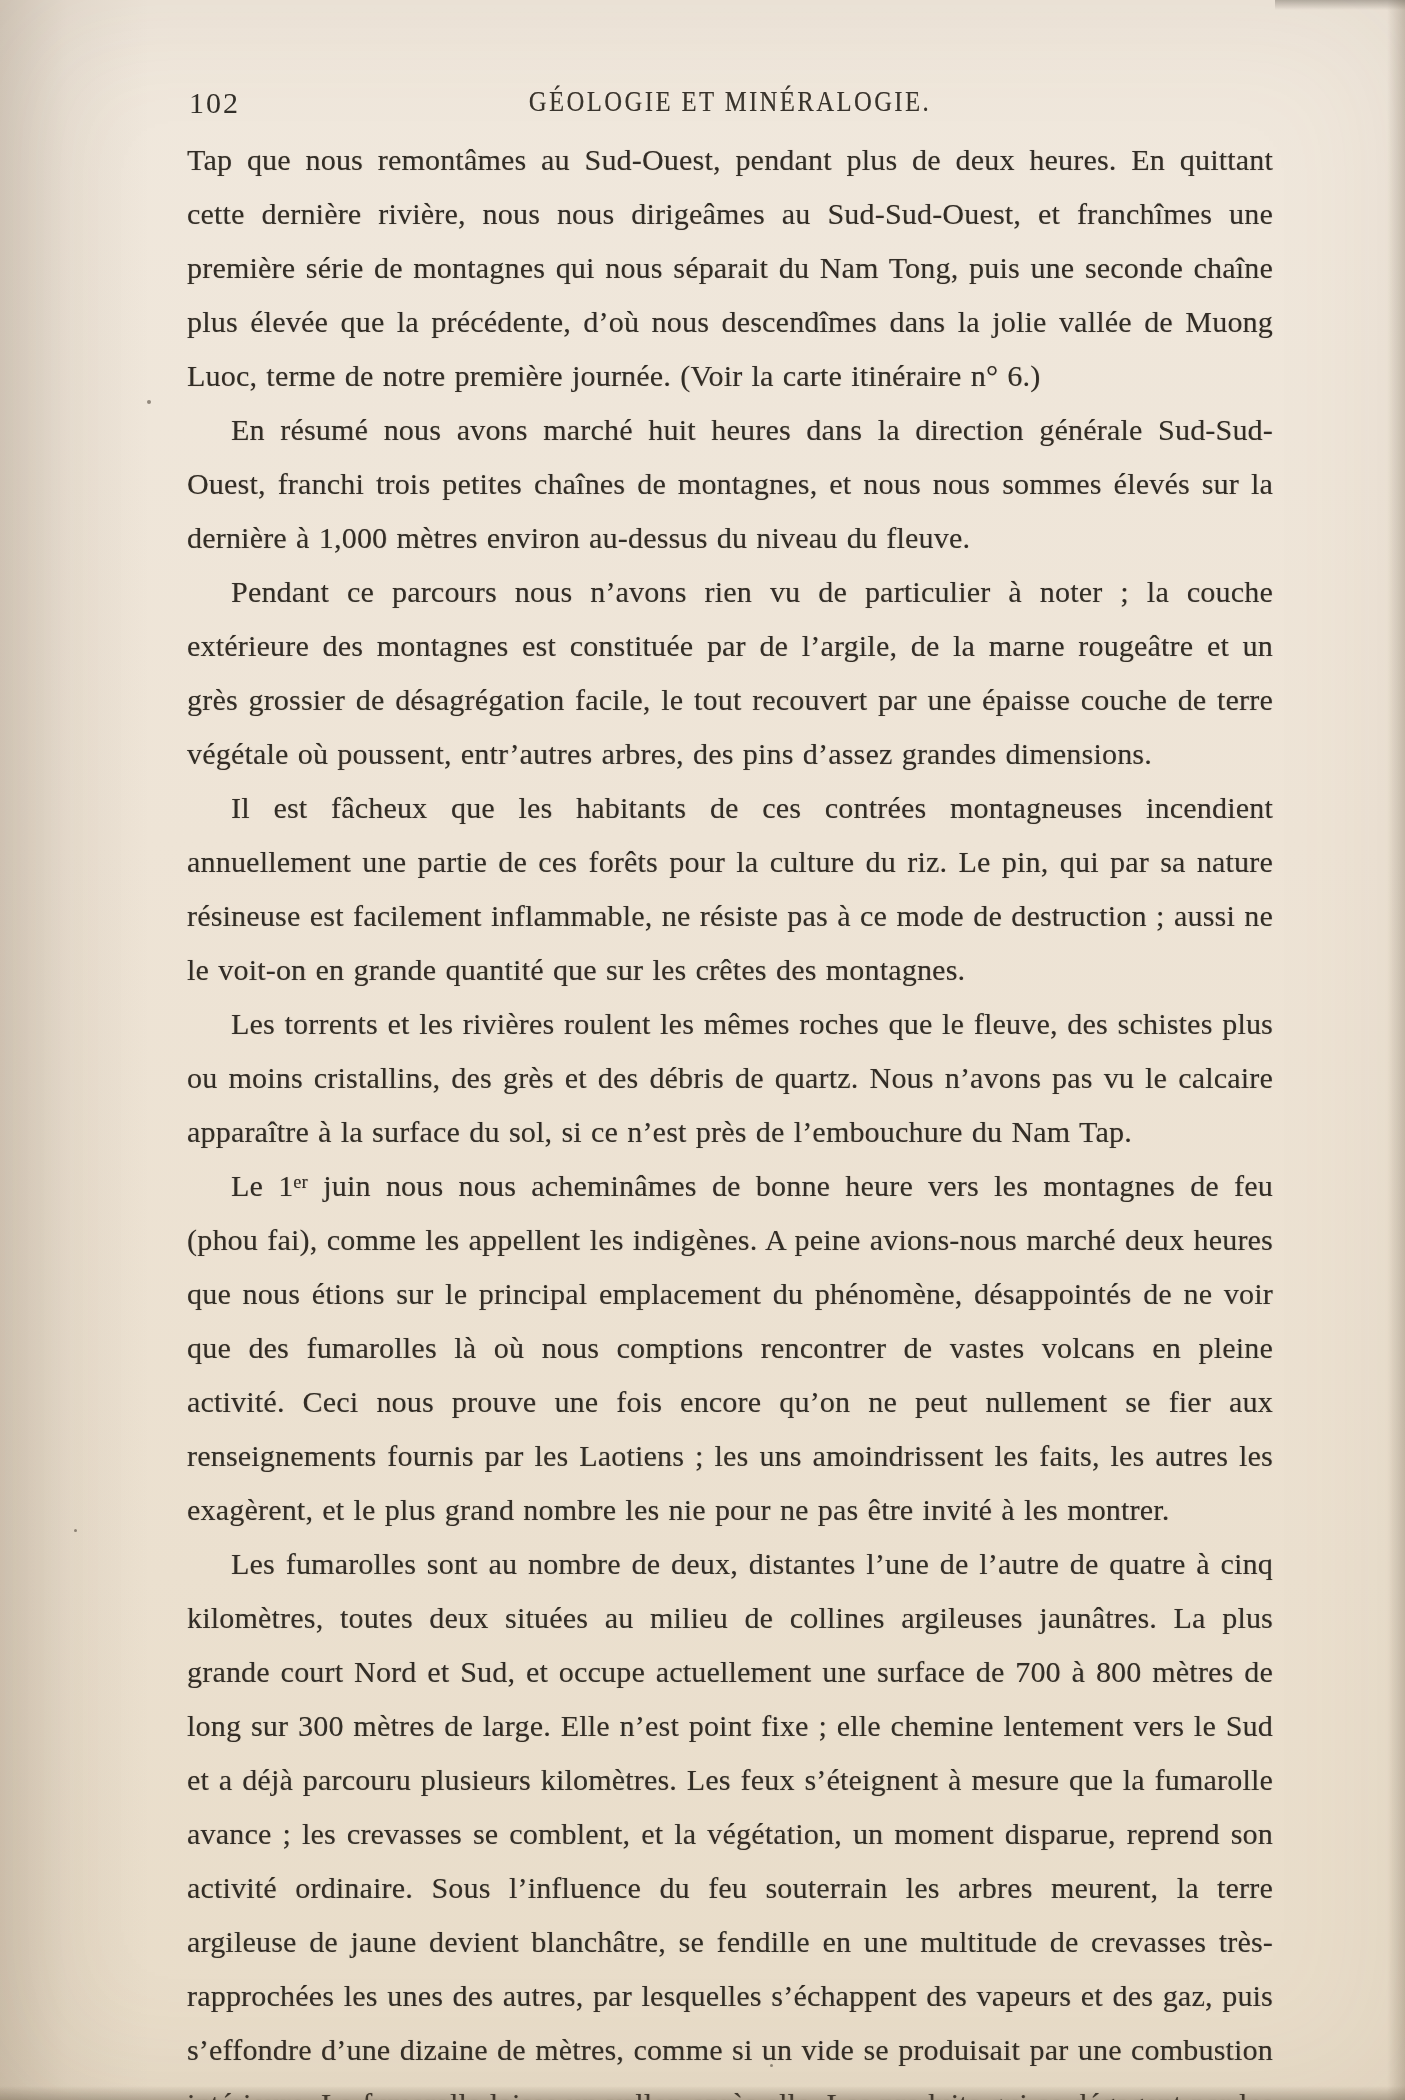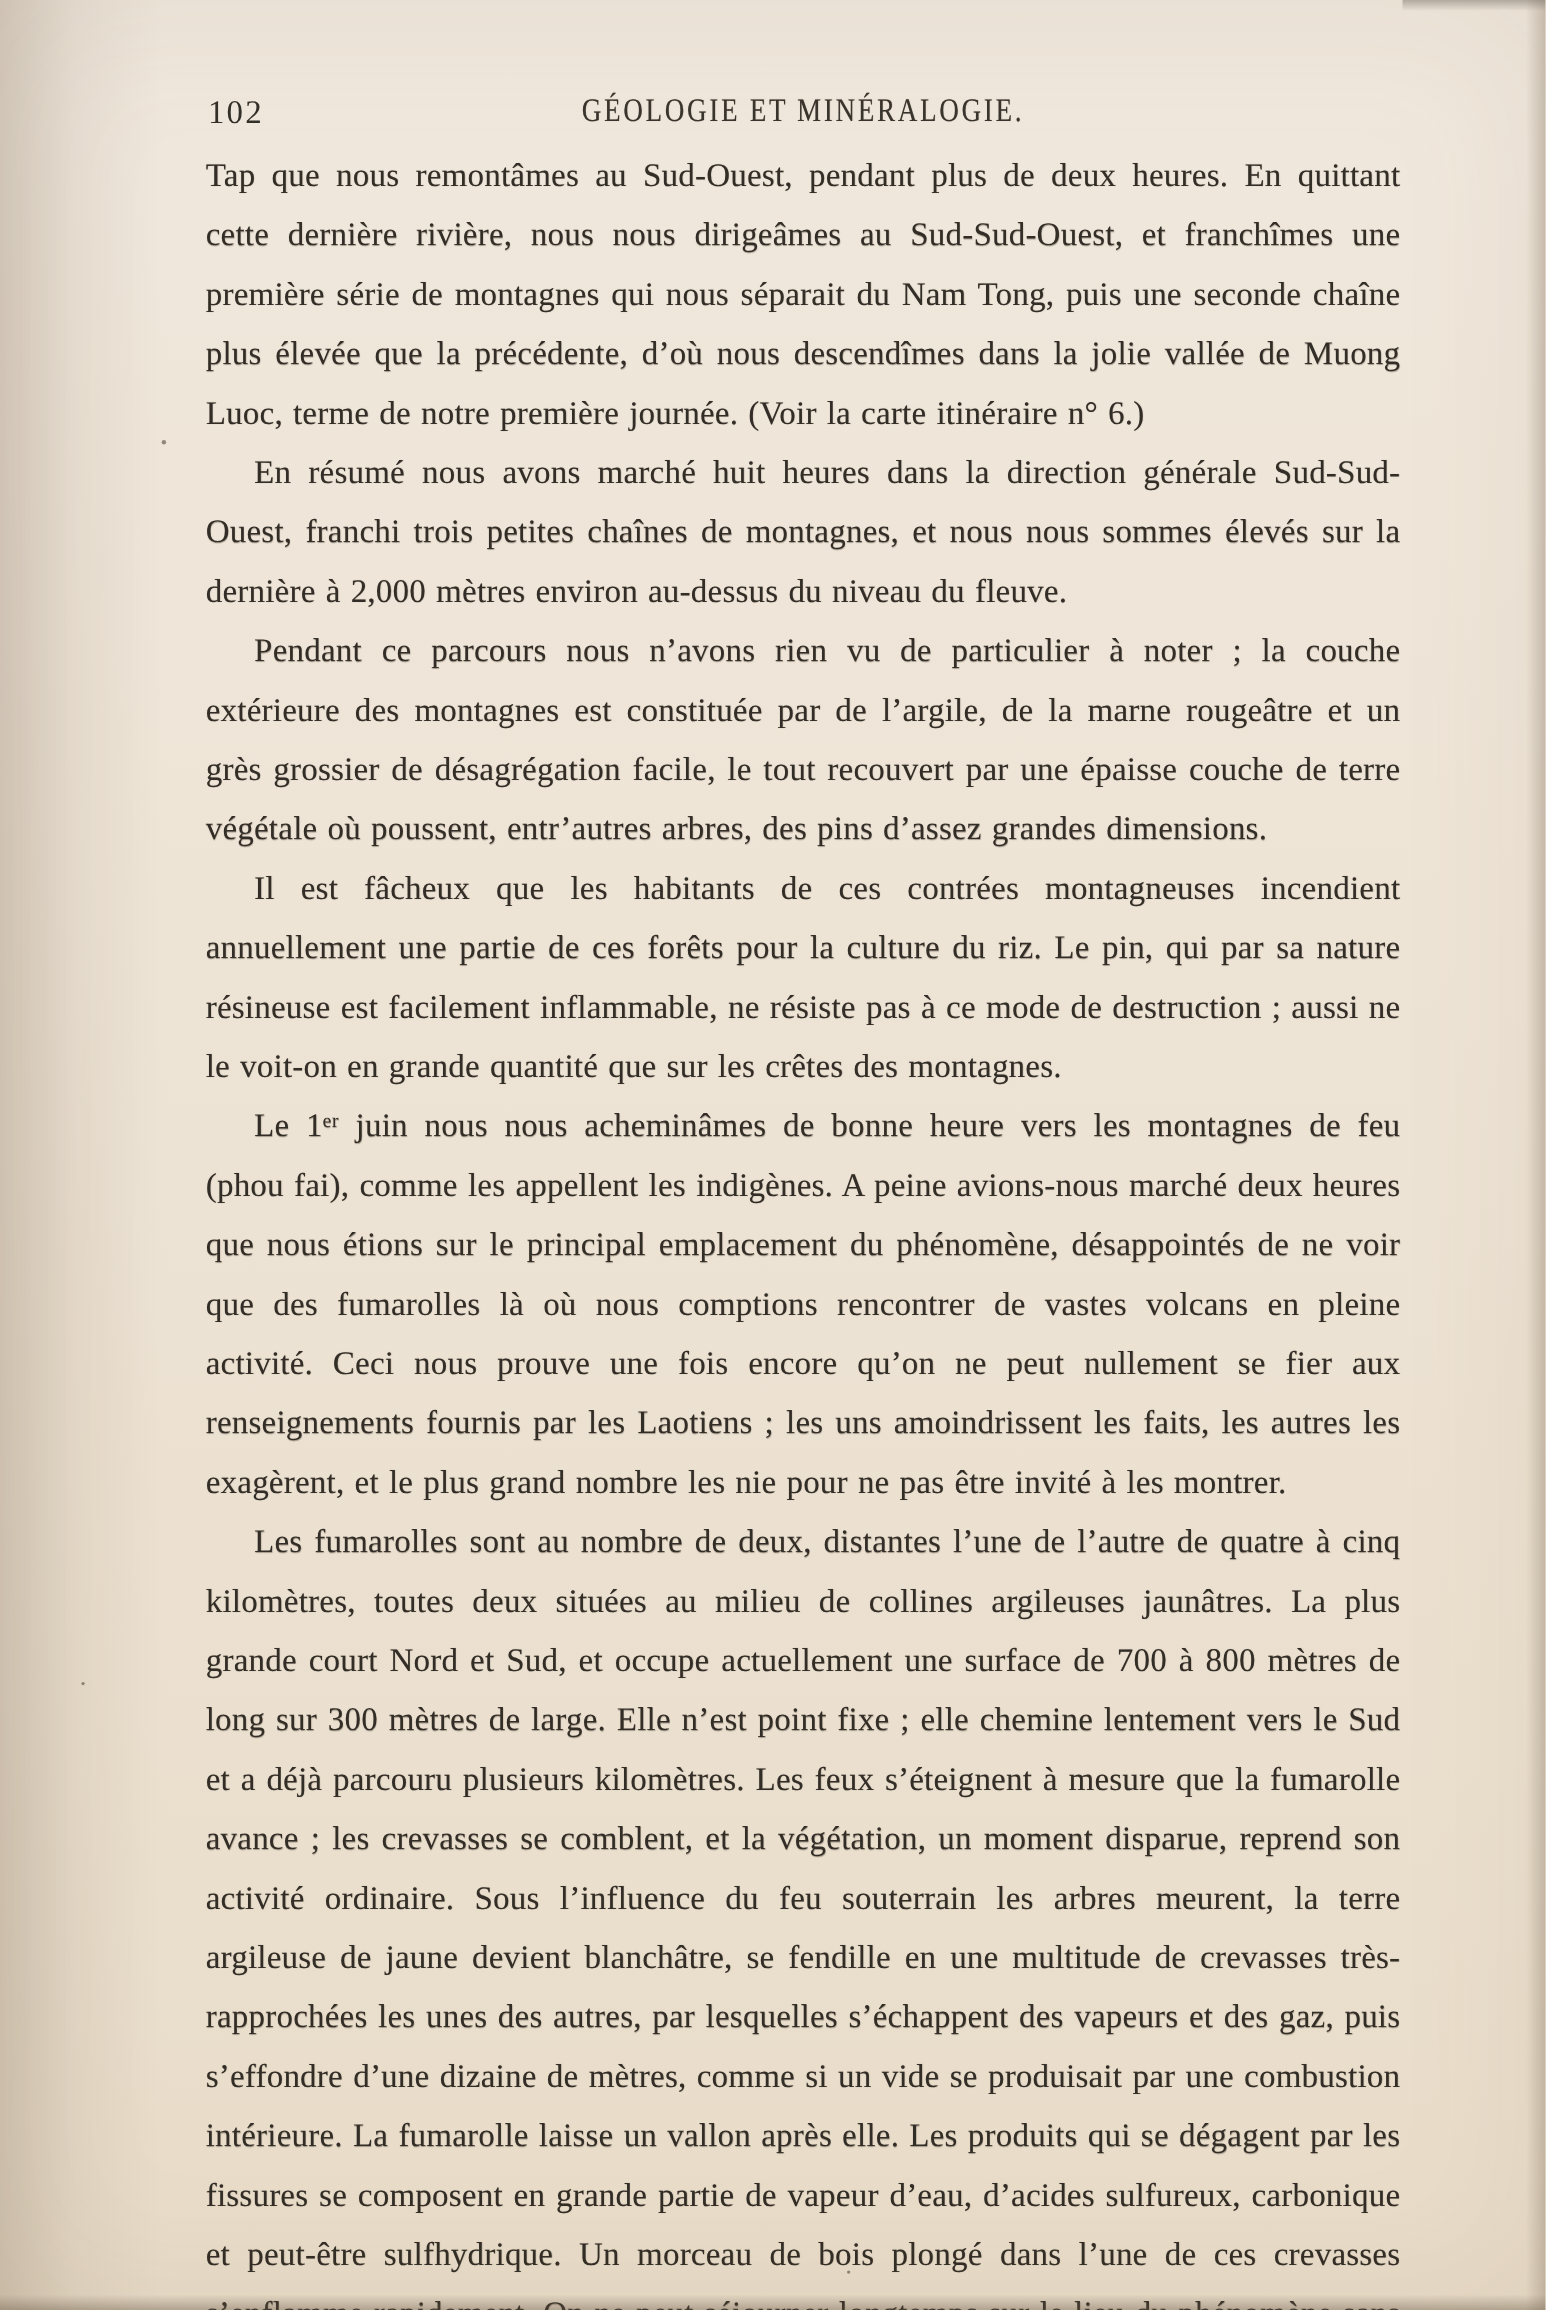--- a/index.html
+++ b/index.html
@@ -118,23 +118,24 @@
 
 <div class="page">
 
   <div class="page-header">
     <span class="page-number">102</span>
     <span class="running-title">GÉOLOGIE ET MINÉRALOGIE.</span>
   </div>
 
   <div class="text-block">
       <p class="para">Tap que nous remontâmes au Sud-Ouest, pendant plus de deux heures. En quittant cette dernière rivière, nous nous dirigeâmes au Sud-Sud-Ouest, et franchîmes une première série de montagnes qui nous séparait du Nam Tong, puis une seconde chaîne plus élevée que la précédente, d’où nous descendîmes dans la jolie vallée de Muong Luoc, terme de notre première journée. (Voir la carte itinéraire n° 6.)</p>
-      <p class="para indent">En résumé nous avons marché huit heures dans la direction générale Sud-Sud-Ouest, franchi trois petites chaînes de montagnes, et nous nous sommes élevés sur la dernière à 2,000 mètres environ au-dessus du niveau du fleuve.</p>
+      <p class="para indent">En résumé nous avons marché huit heures dans la direction générale Sud-Sud-Ouest, franchi trois petites chaînes de montagnes, et nous nous sommes élevés sur la dernière à 1,000 mètres environ au-dessus du niveau du fleuve.</p>
       <p class="para indent">Pendant ce parcours nous n’avons rien vu de particulier à noter ; la couche extérieure des montagnes est constituée par de l’argile, de la marne rougeâtre et un grès grossier de désagrégation facile, le tout recouvert par une épaisse couche de terre végétale où poussent, entr’autres arbres, des pins d’assez grandes dimensions.</p>
       <p class="para indent">Il est fâcheux que les habitants de ces contrées montagneuses incendient annuellement une partie de ces forêts pour la culture du riz. Le pin, qui par sa nature résineuse est facilement inflammable, ne résiste pas à ce mode de destruction ; aussi ne le voit-on en grande quantité que sur les crêtes des montagnes.</p>
+      <p class="para indent">Les torrents et les rivières roulent les mêmes roches que le fleuve, des schistes plus ou moins cristallins, des grès et des débris de quartz. Nous n’avons pas vu le calcaire apparaître à la surface du sol, si ce n’est près de l’embouchure du Nam Tap.</p>
       <p class="para indent">Le 1ᵉʳ juin nous nous acheminâmes de bonne heure vers les montagnes de feu (phou fai), comme les appellent les indigènes. A peine avions-nous marché deux heures que nous étions sur le principal emplacement du phénomène, désappointés de ne voir que des fumarolles là où nous comptions rencontrer de vastes volcans en pleine activité. Ceci nous prouve une fois encore qu’on ne peut nullement se fier aux renseignements fournis par les Laotiens ; les uns amoindrissent les faits, les autres les exagèrent, et le plus grand nombre les nie pour ne pas être invité à les montrer.</p>
       <p class="para indent">Les fumarolles sont au nombre de deux, distantes l’une de l’autre de quatre à cinq kilomètres, toutes deux situées au milieu de collines argileuses jaunâtres. La plus grande court Nord et Sud, et occupe actuellement une surface de 700 à 800 mètres de long sur 300 mètres de large. Elle n’est point fixe ; elle chemine lentement vers le Sud et a déjà parcouru plusieurs kilomètres. Les feux s’éteignent à mesure que la fumarolle avance ; les crevasses se comblent, et la végétation, un moment disparue, reprend son activité ordinaire. Sous l’influence du feu souterrain les arbres meurent, la terre argileuse de jaune devient blanchâtre, se fendille en une multitude de crevasses très-rapprochées les unes des autres, par lesquelles s’échappent des vapeurs et des gaz, puis s’effondre d’une dizaine de mètres, comme si un vide se produisait par une combustion intérieure. La fumarolle laisse un vallon après elle. Les produits qui se dégagent par les fissures se composent en grande partie de vapeur d’eau, d’acides sulfureux, carbonique et peut-être sulfhydrique. Un morceau de bois plongé dans l’une de ces crevasses s’enflamme rapidement. On ne peut séjourner longtemps sur le lieu du phénomène sans ressentir un malaise vague. Diverses substances entraînées ou sublimées viennent se déposer</p>
     </div>
 
   <div class="gutter-shadow"></div>
   <div class="right-edge"></div>
   <div class="bottom-edge"></div>
   <div class="top-right-edge"></div>
   <div class="vignette"></div>
   <div class="speck s1"></div>

